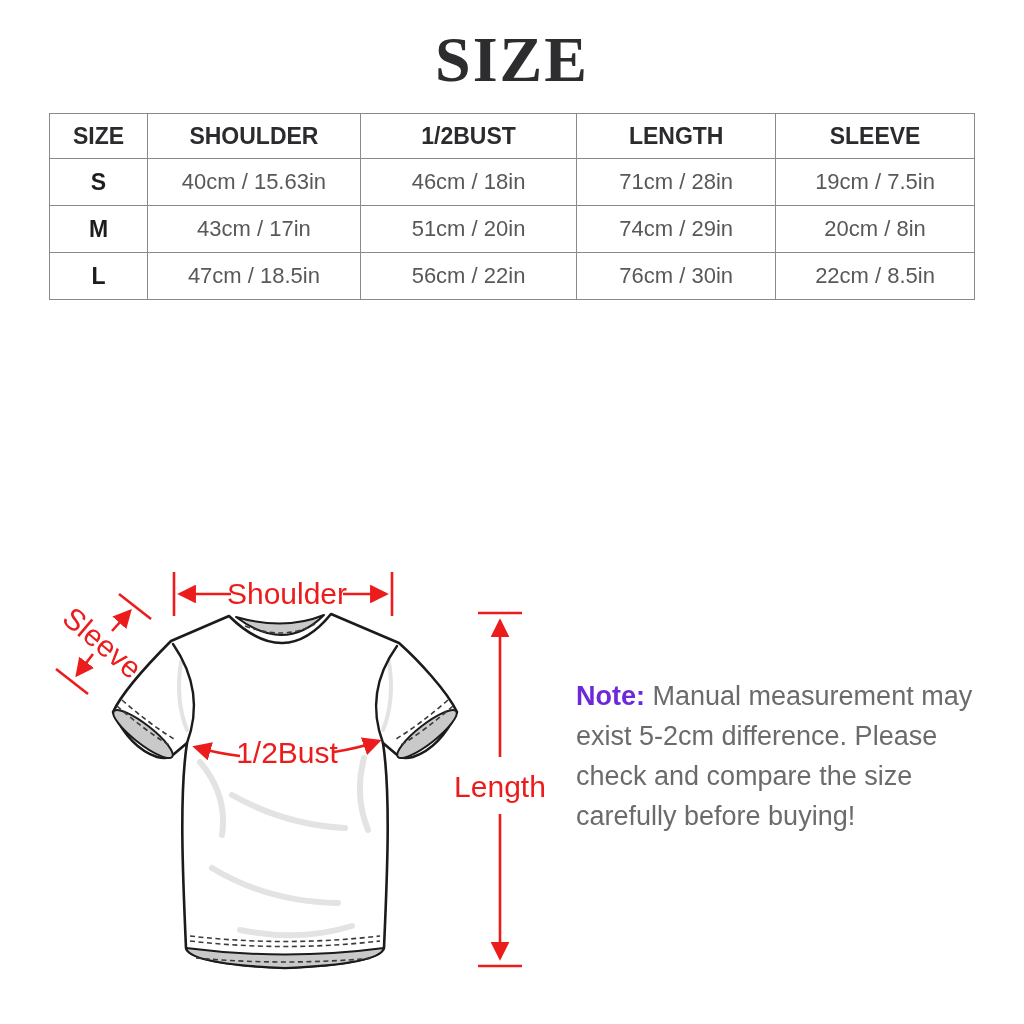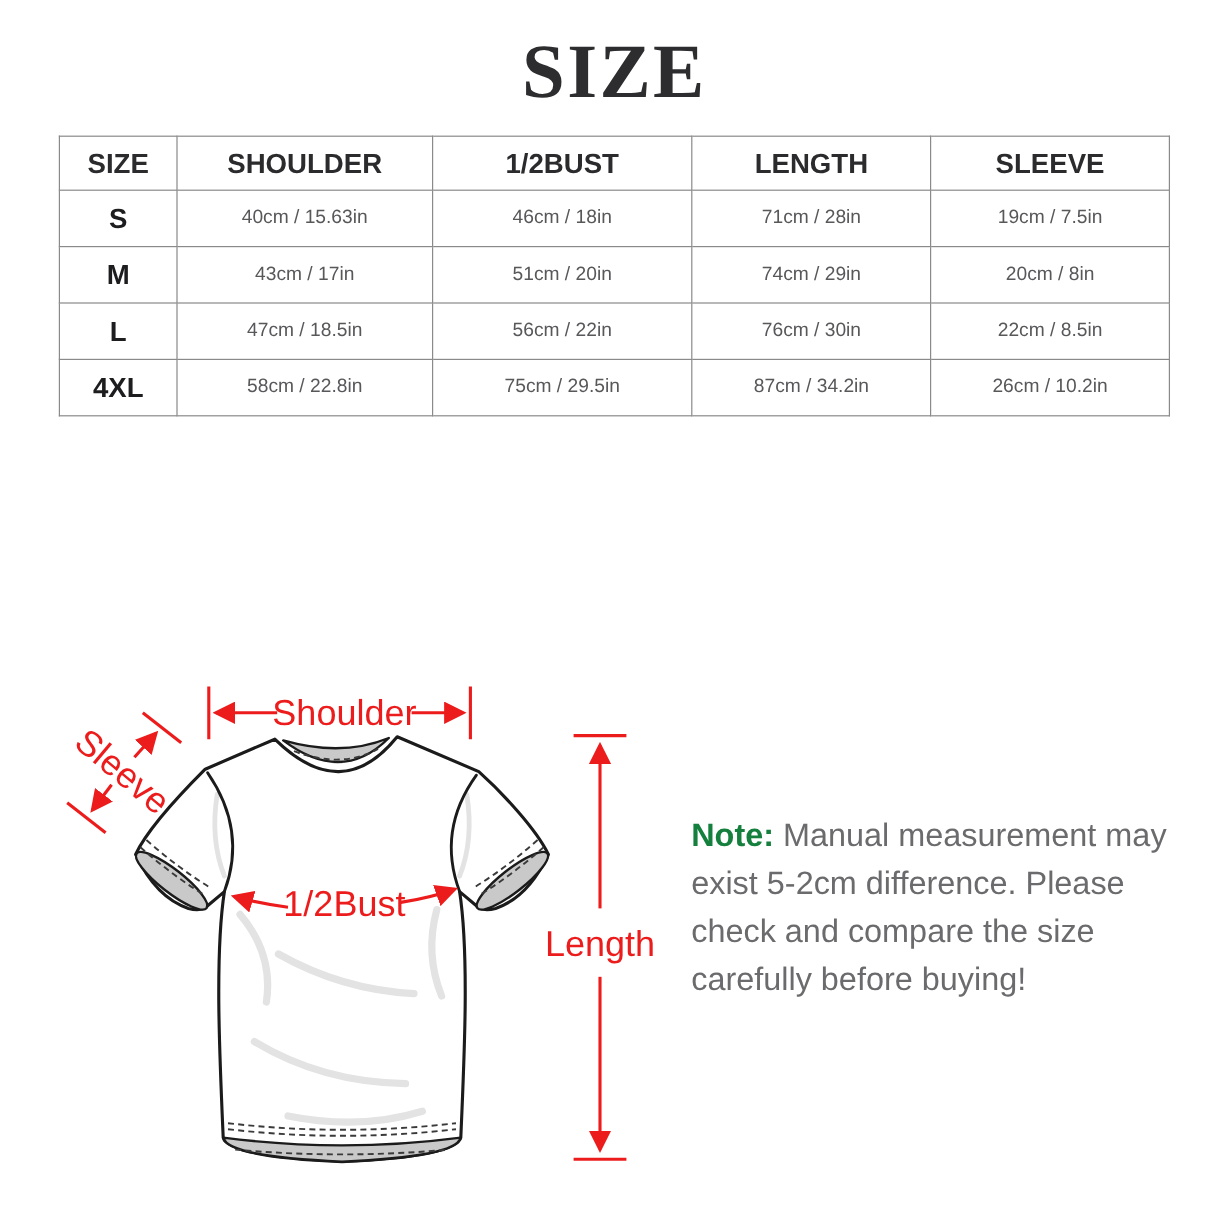--- a/index.html
+++ b/index.html
@@ -18,38 +18,38 @@
     position:absolute;left:49px;top:113px;width:926px;
     border-collapse:collapse;table-layout:fixed;
   }
   table.size-table th, table.size-table td{
     border:1px solid var(--table-border,#8a8a8a);
     text-align:center;vertical-align:middle;padding:0;
   }
   table.size-table th{height:44px;font-size:23px;font-weight:700;color:#2b2b2e;}
   table.size-table td{height:46px;}
   td.size-cell{font-size:23px;font-weight:700;color:#1d1d1f;}
-  td.value-cell{font-size:16px;font-weight:400;color:var(--value-text,#58585b);}
+  td.value-cell{font-size:22px;font-weight:400;color:var(--value-text,#58585b);}
   
   svg.diagram{position:absolute;left:0;top:545px;}
   .shirt-line{fill:none;stroke:var(--shirt-outline,#1b1b1b);stroke-width:2.4;stroke-linejoin:round;stroke-linecap:round;}
   .shirt-body{fill:#ffffff;stroke:var(--shirt-outline,#1b1b1b);stroke-width:2.6;stroke-linejoin:round;}
   .shirt-gray{fill:var(--shirt-inner-gray,#c9c9c9);stroke:var(--shirt-outline,#1b1b1b);stroke-width:2;stroke-linejoin:round;}
   .stitch{fill:none;stroke:#3a3a3a;stroke-width:1.6;stroke-dasharray:5 3.5;}
   .wrinkle{fill:none;stroke:#e3e3e3;stroke-width:6;stroke-linecap:round;}
   .wrinkle.thin{stroke-width:4;}
   .red-line{fill:none;stroke:var(--annotation-red,#ed1c1c);stroke-width:2.6;}
   .red-fill{fill:var(--annotation-red,#ed1c1c);}
   .red-label{font-family:"Liberation Sans", sans-serif;font-size:30px;fill:var(--annotation-red,#ed1c1c);}
   
   .note-block{
     position:absolute;left:576px;top:676px;width:420px;
     font-size:27px;line-height:40px;color:var(--note-text,#6b6b6e);
   }
-  .note-label{font-weight:700;color:#15803d;}
+  .note-label{font-weight:700;color:#6d28d9;}
 </style>
 </head>
 <body>
 
 <h1 class="page-title">SIZE</h1>
 
 <table class="size-table">
   <colgroup>
     <col style="width:10.6%">
       <col style="width:23%">
@@ -80,27 +80,20 @@
       <td class="value-cell">51cm / 20in</td>
       <td class="value-cell">74cm / 29in</td>
       <td class="value-cell">20cm / 8in</td>
     </tr>
     <tr>
       <td class="size-cell">L</td>
       <td class="value-cell">47cm / 18.5in</td>
       <td class="value-cell">56cm / 22in</td>
       <td class="value-cell">76cm / 30in</td>
       <td class="value-cell">22cm / 8.5in</td>
-    </tr>
-    <tr>
-      <td class="size-cell">4XL</td>
-      <td class="value-cell">58cm / 22.8in</td>
-      <td class="value-cell">75cm / 29.5in</td>
-      <td class="value-cell">87cm / 34.2in</td>
-      <td class="value-cell">26cm / 10.2in</td>
     </tr>
   </tbody>
 </table>
 
 <svg class="diagram" width="1024" height="479" viewBox="0 545 1024 479" xmlns="http://www.w3.org/2000/svg">
   <defs>
     <marker id="arrow" viewBox="0 0 10 10" refX="8.5" refY="5" markerWidth="7.2" markerHeight="7.2" orient="auto">
       <path class="red-fill" d="M0,0 L10,5 L0,10 Z"></path>
     </marker>
   </defs>

